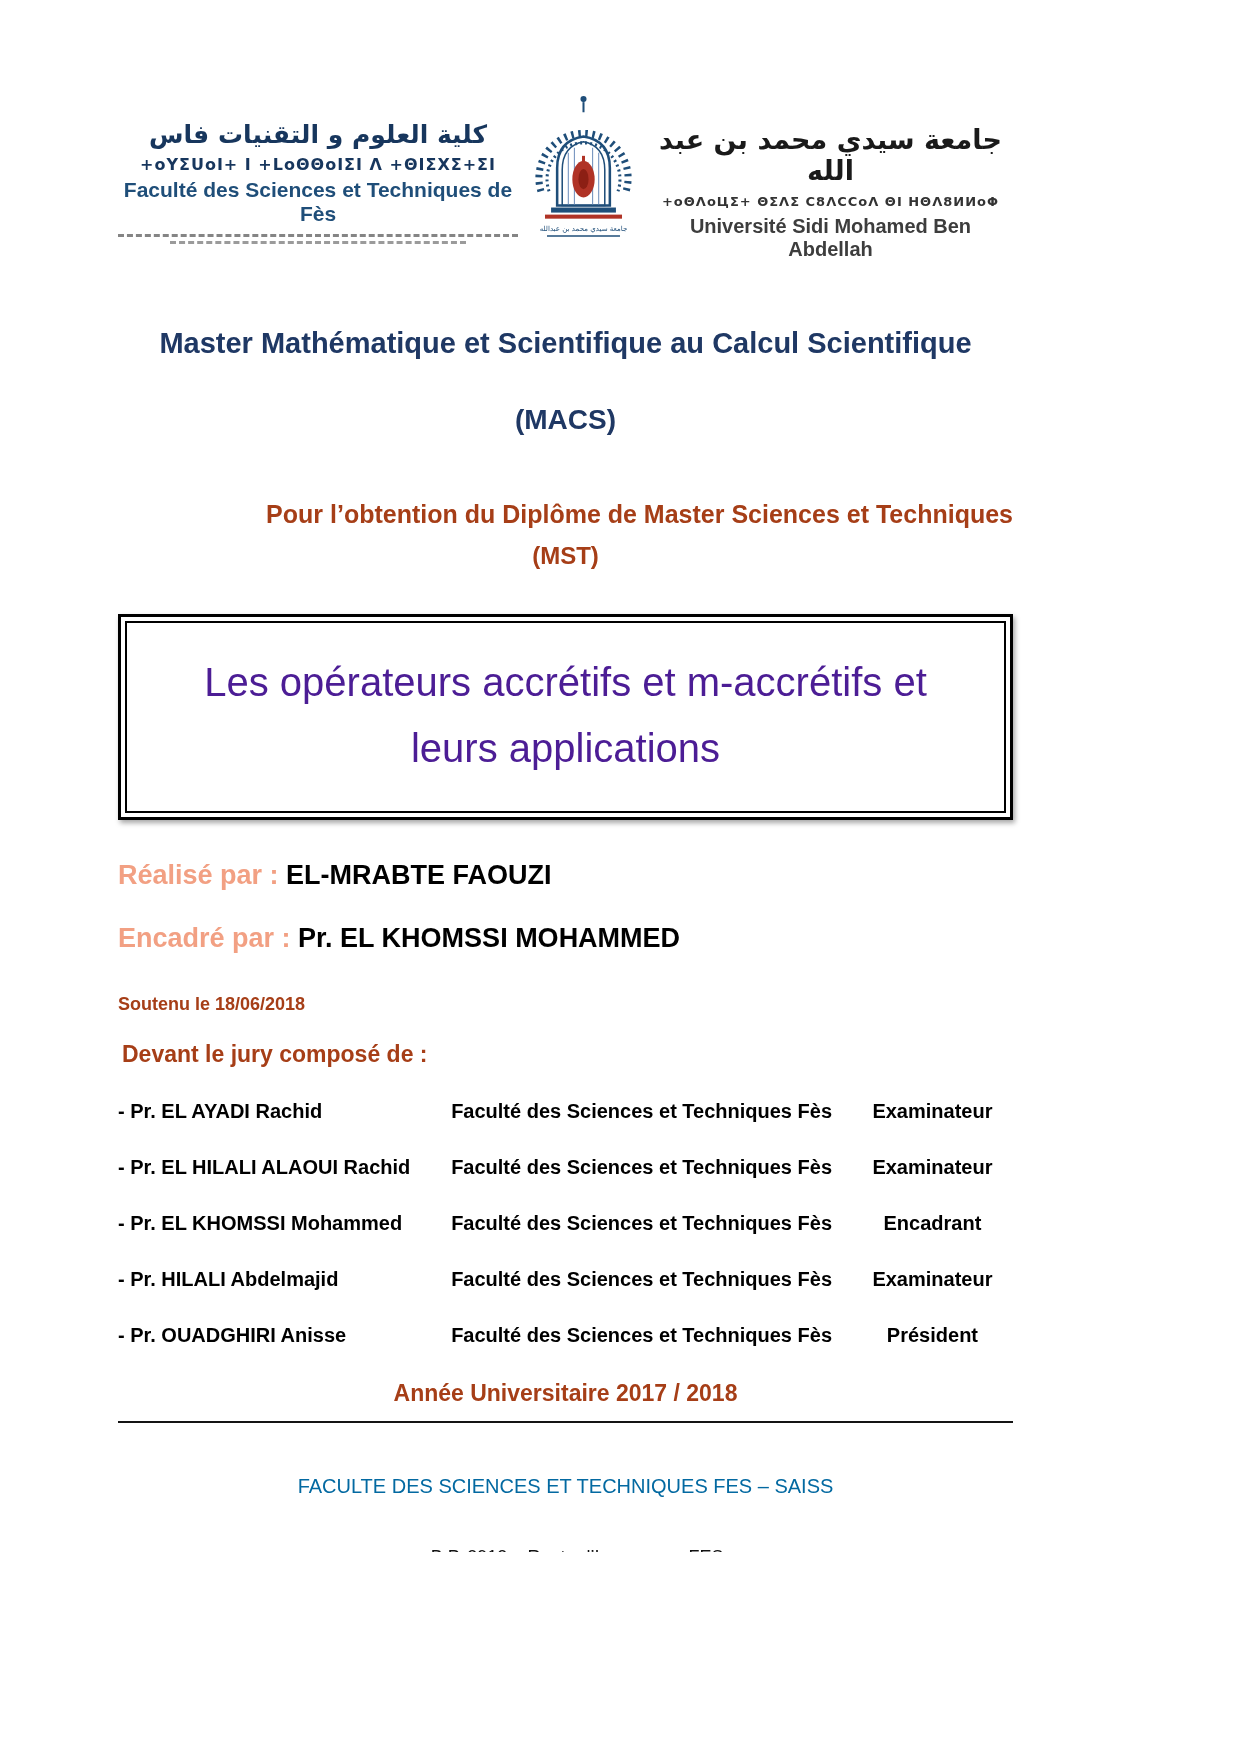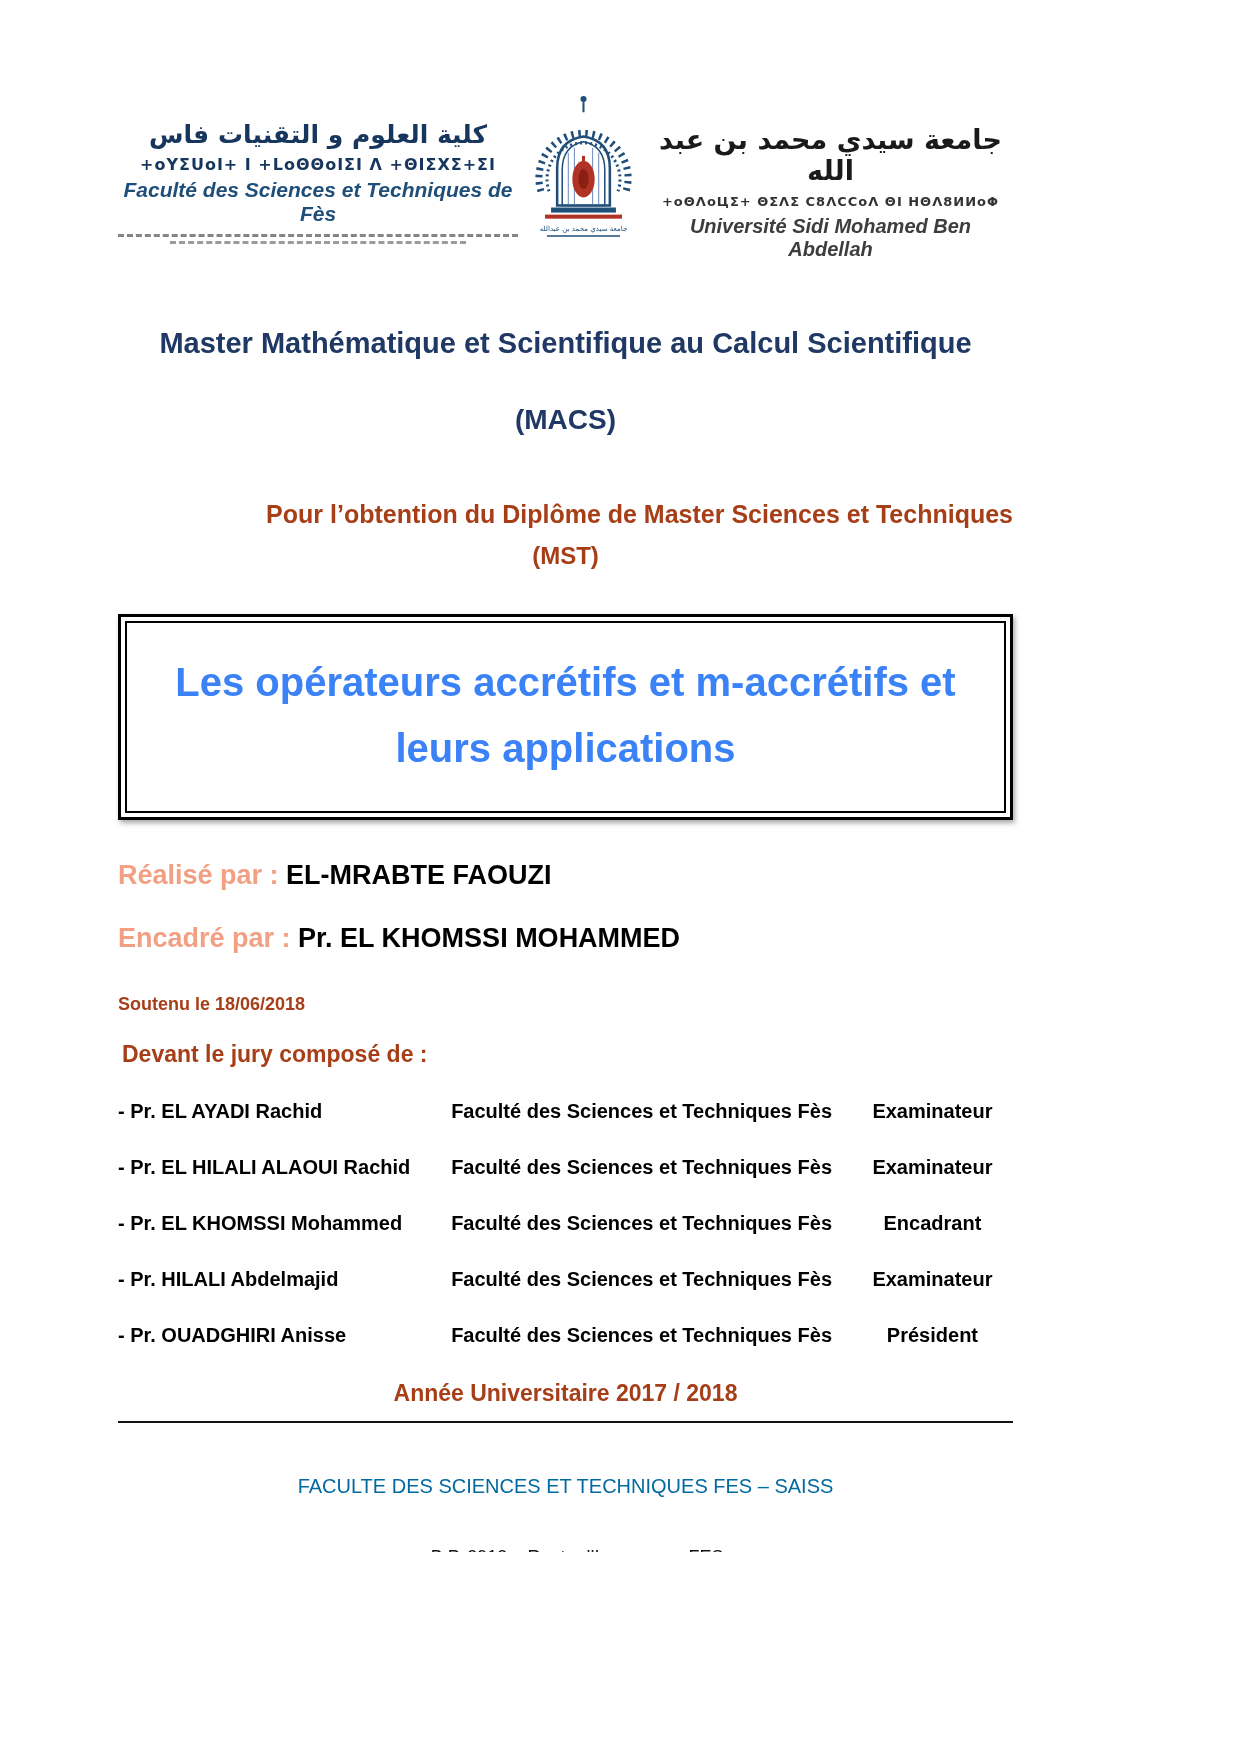--- a/index.html
+++ b/index.html
@@ -13,36 +13,36 @@
   .header { display:flex; justify-content:space-between; align-items:flex-start; }
   .hblock { text-align:center; }
   .hleft  { width:400px; padding-top:28px; }
   .hright { width:365px; padding-top:32px; }
   .arabic { font-family:"DejaVu Sans", sans-serif; font-weight:bold; }
   .hleft .arabic  { font-size:25px; color:#17365d; }
   .hright .arabic { font-size:27px; color:#1a1a1a; }
   .tifinagh { font-family:"DejaVu Sans", sans-serif; letter-spacing:1px; }
   .hleft .tifinagh  { font-size:16px; color:#17365d; margin-top:6px; font-weight:bold; }
   .hright .tifinagh { font-size:13px; color:#333; margin-top:8px; font-weight:bold; }
-  .hfrench { font-weight:bold;font-style:italic; }
+  .hfrench { font-weight:bold; }
   .hleft .hfrench  { font-size:21px; color:#1f4e79; margin-top:4px; }
   .hright .hfrench { font-size:20px; color:#3d3d3d; margin-top:6px; }
   .decor-a { margin-top:8px; border-top:3px dashed #858585; }
   .decor-b { margin:4px auto 0; width:74%; border-top:3px dashed #9b9b9b; }
   .logo { width:115px; margin-top:0; flex:0 0 auto; }
   
   .program1 { margin-top:66px; text-align:center; font-size:29px; font-weight:bold; color:#1f3864; }
   .program2 { margin-top:44px; text-align:center; font-size:28px; font-weight:bold; color:#1f3864; }
   .memoire  { margin-top:46px; text-align:center; font-size:25px; font-weight:bold; color:#a63e17; }
   .diplome1 { margin-top:64px; text-align:right; font-size:25px; font-weight:bold; color:#a63e17; }
   .diplome2 { margin-top:13px; text-align:center; font-size:24px; font-weight:bold; color:#a63e17; }
   
   .title-box { margin-top:44px; border:3px solid #000; padding:4px; box-shadow:2px 3px 5px rgba(0,0,0,0.35); background:#fff; }
   .title-box-inner { border:2px solid #000; padding:26px 18px 30px; }
-  .thesis-title { text-align:center; font-size:40px; font-weight:bold; color:#3b82f6; line-height:1.65; }
+  .thesis-title { text-align:center; font-size:40px; font-weight:normal; color:#4c1d95; line-height:1.65; }
   
   .who { margin-top:40px; font-size:27px; font-weight:bold; }
   .who + .who { margin-top:32px; }
   .who .lbl { color:#f2a083; }
   .who .val { color:#000; }
   .soutenu { margin-top:40px; font-size:18px; font-weight:bold; color:#a63e17; }
   .jury-intro { margin-top:26px; font-size:23px; font-weight:bold; color:#a63e17; padding-left:4px; }
   
   .jury { margin-top:32px; }
   .jury-row { display:grid; grid-template-columns:35% 47% 18%; align-items:baseline; margin-bottom:33px; font-size:20px; font-weight:bold; }

